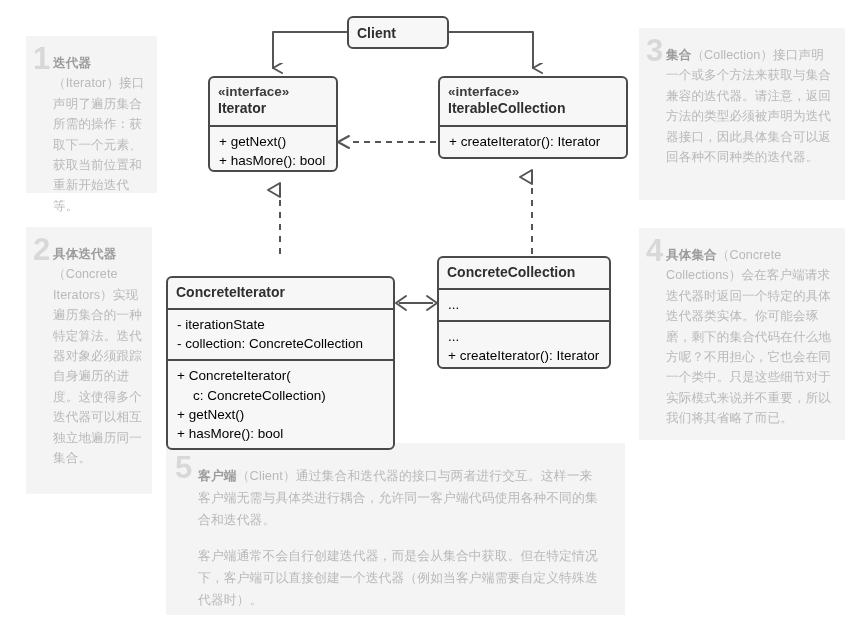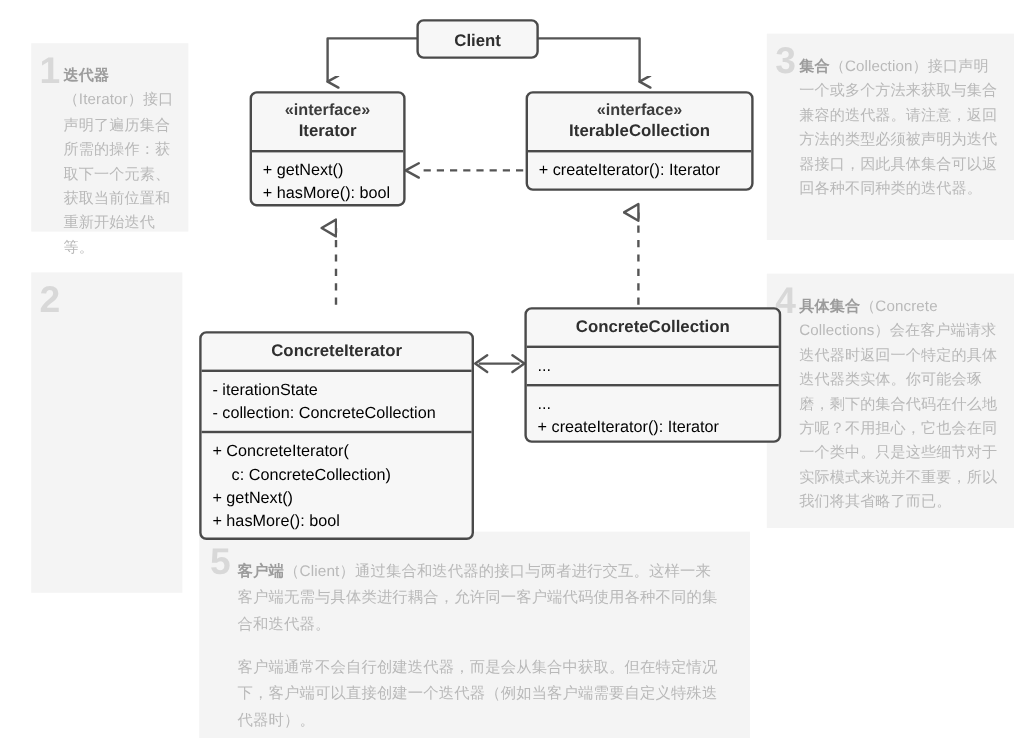--- a/index.html
+++ b/index.html
@@ -19,21 +19,21 @@
     background:#f7f7f7;
     border:2px solid #4a4a4a;
     border-radius:6px;
     box-sizing:border-box;
     color:#3d3d3d;
     z-index:3;
   }
   .uml .sec{box-sizing:border-box;}
   .uml .sec + .sec{border-top:2px solid #4a4a4a;}
   .uml .hd{
-    text-align:center;
+    text-align:left;
     padding:6px 8px 7px 8px;
     line-height:1.22;
   }
   .uml .hd .stereo{
     display:block;
     font-size:13.5px;
     font-weight:700;
     color:#3d3d3d;
   }
   .uml .hd .nm{
@@ -51,21 +51,21 @@
   .uml .mem .ln{display:block;white-space:pre;}
   .uml .mem .ln.ind{padding-left:16px;}
 
   #box-client{left:347px;top:16px;width:102px;height:33px;}
   #box-client .hd{padding:7px 8px;}
   #box-client .hd .nm{font-size:14px;}
 
   #box-iterator{left:208px;top:76px;width:130px;height:96px;}
   #box-iterable{left:438px;top:76px;width:190px;height:83px;}
   #box-citerator{left:166px;top:256px;width:229px;height:174px;margin-top:20px;}
-  #box-ccollection{left:437px;top:256px;width:214px;height:113px;}
+  #box-ccollection{left:437px;top:256px;width:174px;height:113px;}
 
   
   .note{
     position:absolute;
     background:#f4f4f4;
     box-sizing:border-box;
     z-index:1;
   }
   .note .num{
     position:absolute;
@@ -145,20 +145,21 @@
     </g>
   </svg>
 
   <div class="note" id="note-1">
     <div class="num">1</div>
     <div class="body"><b>迭代器</b><span>（Iterator）接口声明了遍历集合所需的操作：获取下一个元素、获取当前位置和重新开始迭代等。</span></div>
   </div>
 
   <div class="note" id="note-2">
     <div class="num">2</div>
+    <div class="body"><b>具体迭代器</b><span>（Concrete Iterators）实现遍历集合的一种特定算法。迭代器对象必须跟踪自身遍历的进度。这使得多个迭代器可以相互独立地遍历同一集合。</span></div>
   </div>
 
   <div class="note" id="note-3">
     <div class="num">3</div>
     <div class="body"><b>集合</b><span>（Collection）接口声明一个或多个方法来获取与集合兼容的迭代器。请注意，返回方法的类型必须被声明为迭代器接口，因此具体集合可以返回各种不同种类的迭代器。</span></div>
   </div>
 
   <div class="note" id="note-4">
     <div class="num">4</div>
     <div class="body"><b>具体集合</b><span>（Concrete Collections）会在客户端请求迭代器时返回一个特定的具体迭代器类实体。你可能会琢磨，剩下的集合代码在什么地方呢？不用担心，它也会在同一个类中。只是这些细节对于实际模式来说并不重要，所以我们将其省略了而已。</span></div>

